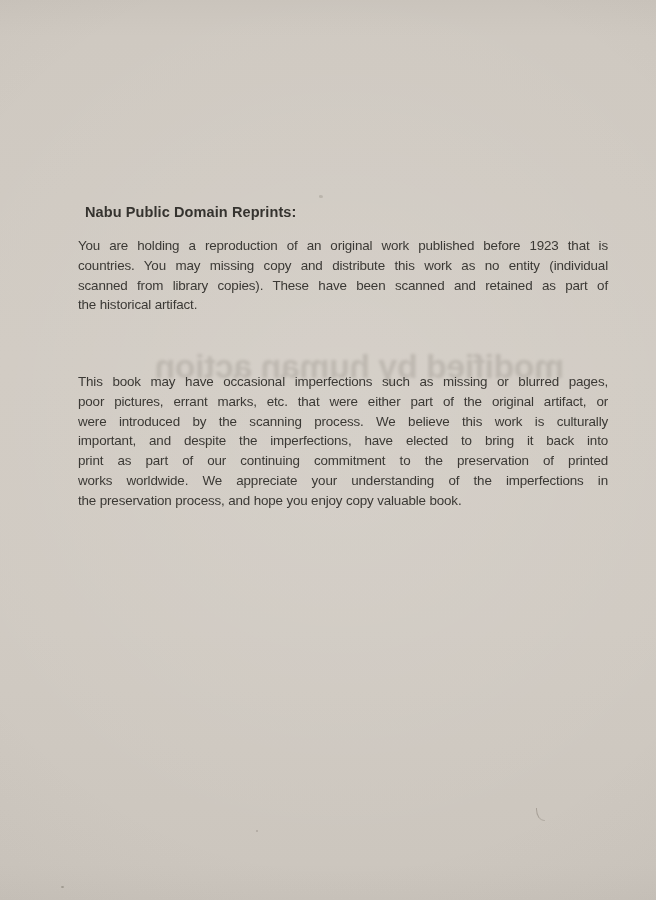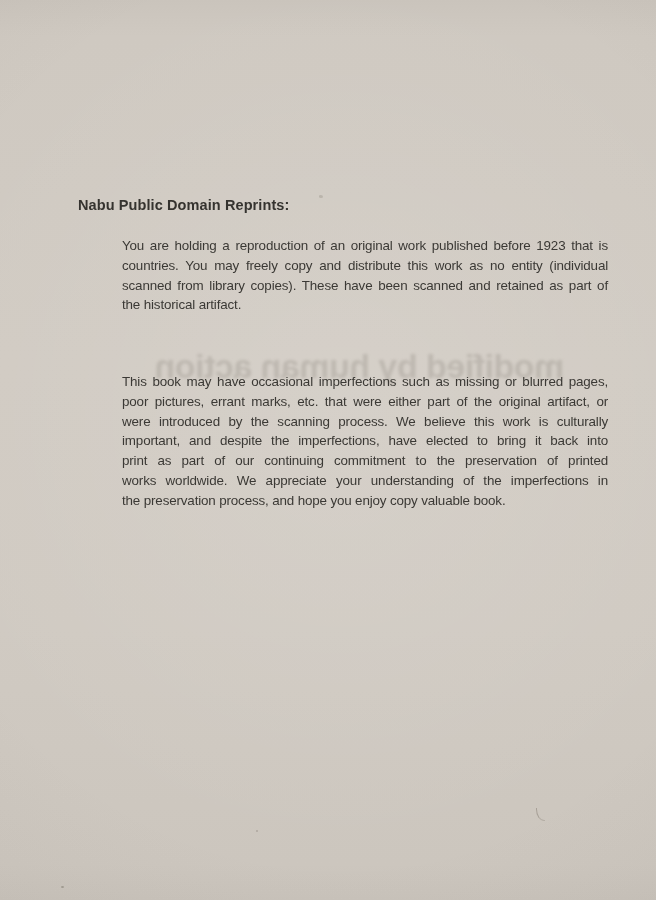--- a/index.html
+++ b/index.html
@@ -25,41 +25,40 @@
     letter-spacing: -0.5px;
     color: #a39d95;
     opacity: 0.45;
     filter: blur(1.6px);
     user-select: none;
   }
   .heading {
     position: absolute;
     left: 78px;
     top: 197px;
-    margin: 0;
+    margin: 7px;
     font-size: 14.5px;
     font-weight: bold;
     letter-spacing: 0.1px;
     color: #35332f;
   }
   .para {
     position: absolute;
     left: 78px;
     width: 530px;
     color: #3b3935;
     font-size: 13.4px;
     line-height: 19.75px;
     letter-spacing: -0.15px;
   }
   .p1 { top: 236px; }
   .p2 { top: 372px; }
   .tl {
     text-align: justify;
     text-align-last: justify;
-    margin-left: 44px;
   }
   .tl.last {
     text-align-last: left;
   }
   
   .speck {
     position: absolute;
     background: #8f897f;
     border-radius: 50%;
     opacity: 0.7;
@@ -82,21 +81,21 @@
 <body>
 
 <div class="page">
 
   <div class="bleed">modified by human action</div>
 
   <h1 class="heading">Nabu Public Domain Reprints:</h1>
 
   <div class="para p1">
     <div class="tl">You are holding a reproduction of an original work published before 1923 that is</div>
-    <div class="tl">countries.  You may freely copy and distribute this work as no entity (individual</div>
+    <div class="tl">countries.  You may missing copy and distribute this work as no entity (individual</div>
     <div class="tl">scanned from library copies).  These have been scanned and retained as part of</div>
     <div class="tl last">the historical artifact.</div>
   </div>
 
   <div class="para p2">
     <div class="tl">This book may have occasional imperfections such as missing or blurred pages,</div>
     <div class="tl">poor pictures, errant marks, etc. that were either part of the original artifact, or</div>
     <div class="tl">were introduced by the scanning process.  We believe this work is culturally</div>
     <div class="tl">important, and despite the imperfections, have elected to bring it back into</div>
     <div class="tl">print as part of our continuing commitment to the preservation of printed</div>

